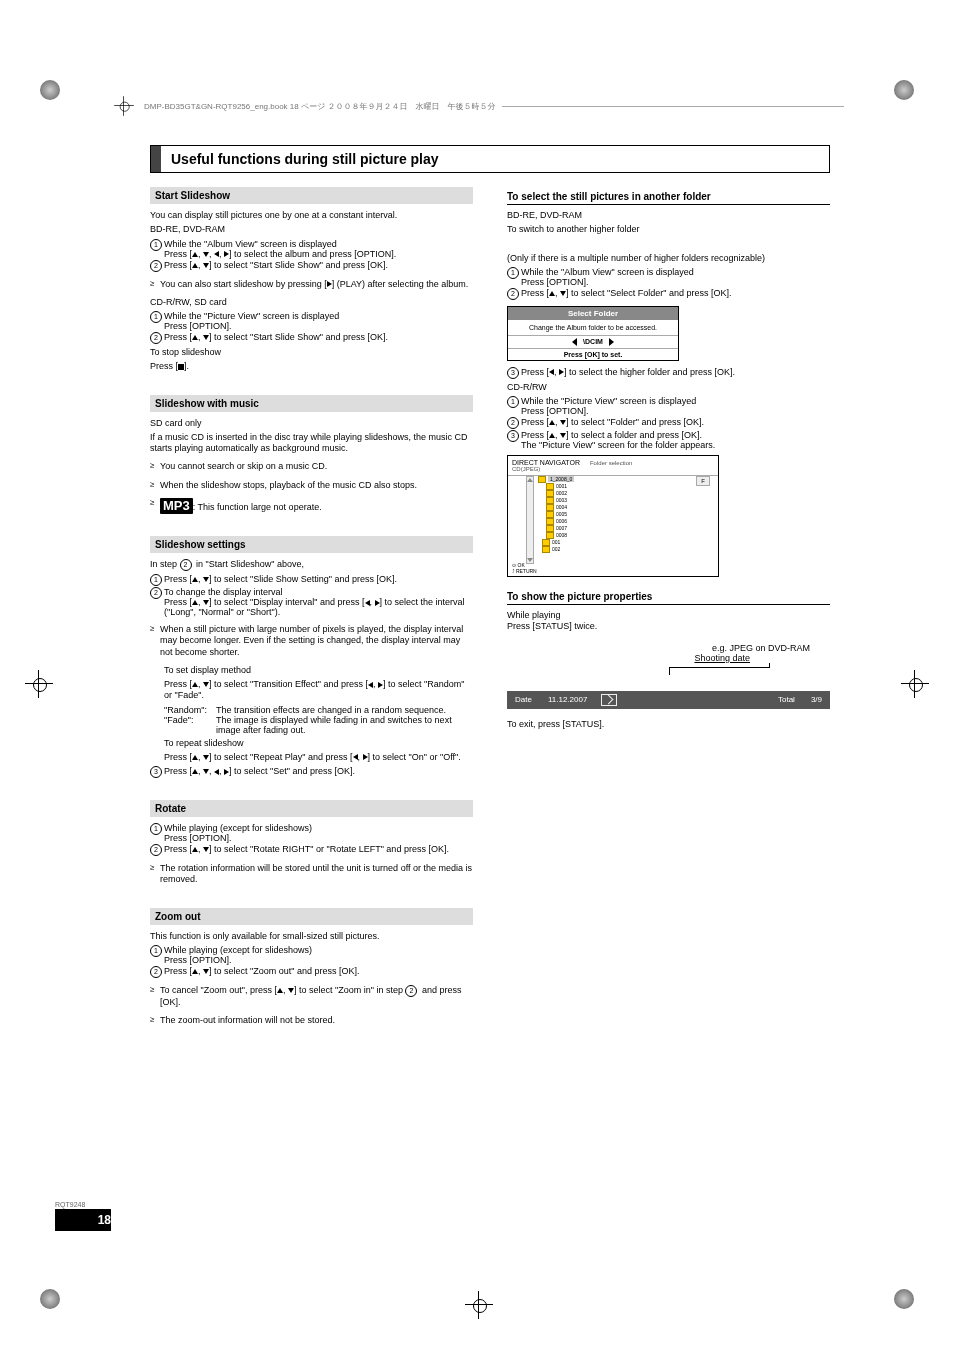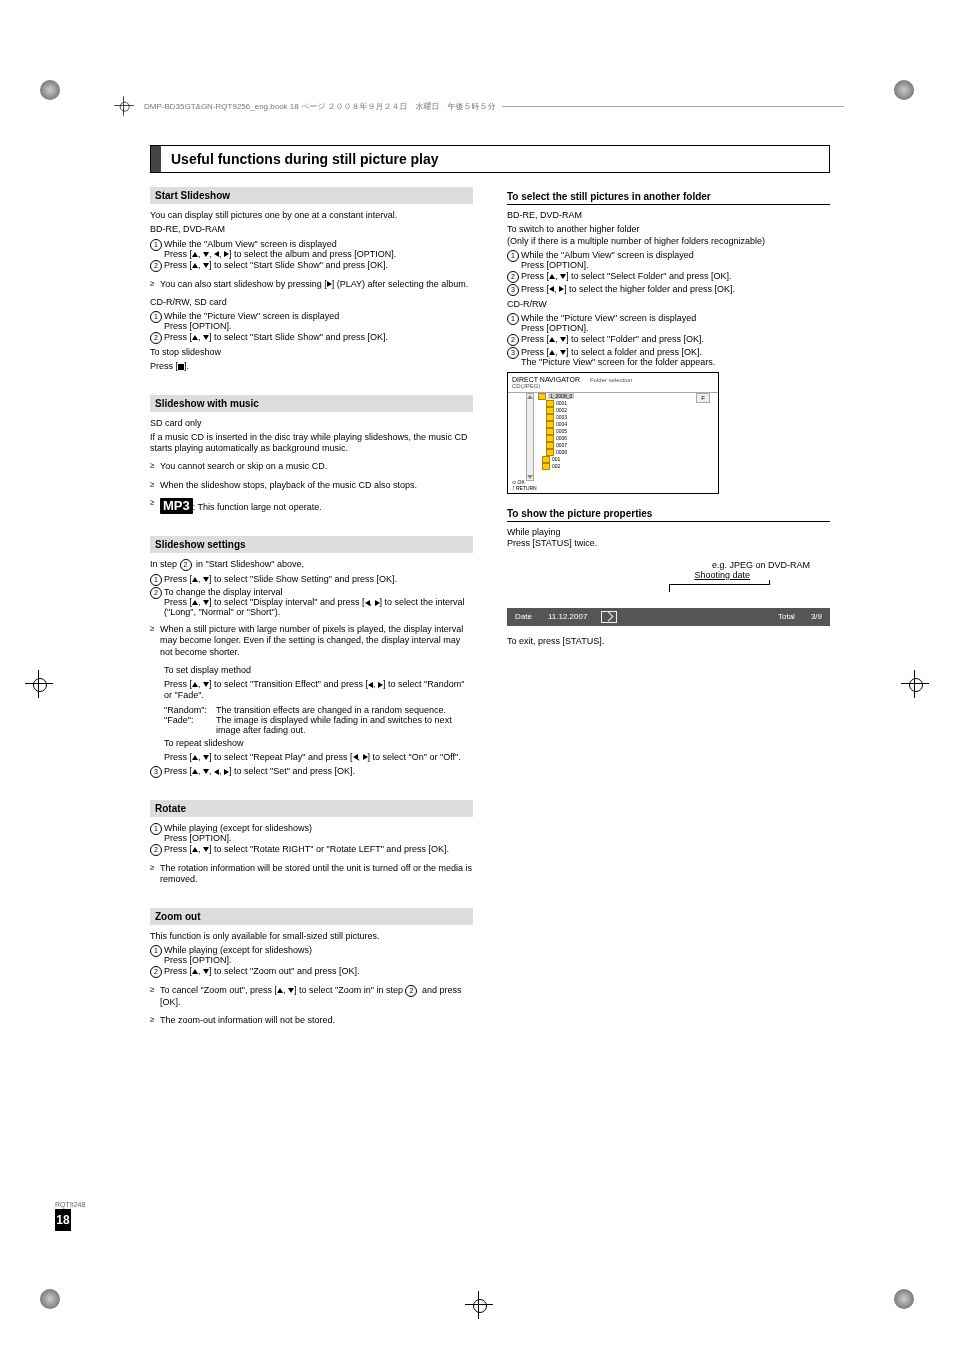--- a/index.html
+++ b/index.html
@@ -165,21 +165,21 @@
   .sb-leader .ln1 { position: absolute; right: 60px; top: 0; width: 1px; height: 4px; background: #000; }
   .sb-leader .ln2 { position: absolute; right: 60px; top: 4px; width: 100px; height: 1px; background: #000; }
   .sb-leader .ln3 { position: absolute; right: 160px; top: 4px; width: 1px; height: 8px; background: #000; }
 
   .footer {
     position: absolute; bottom: 120px; left: 55px;
   }
   .footer .rqt { font-size: 7px; color: #666; }
   .footer .pg {
     background: #000; color: #fff; font-weight: bold;
-    font-size: 12px; padding: 4px 0; width: 16px; text-align: center;
+    font-size: 12px; padding: 4px 0; width: 56px; text-align: right;
     margin-top: 1px;
   }
 
   .tri-u { display:inline-block;width:0;height:0;border-left:3px solid transparent;border-right:3px solid transparent;border-bottom:5px solid #000;vertical-align:middle;}
   .tri-d { display:inline-block;width:0;height:0;border-left:3px solid transparent;border-right:3px solid transparent;border-top:5px solid #000;vertical-align:middle;}
   .tri-l { display:inline-block;width:0;height:0;border-top:3px solid transparent;border-bottom:3px solid transparent;border-right:5px solid #000;vertical-align:middle;}
   .tri-r { display:inline-block;width:0;height:0;border-top:3px solid transparent;border-bottom:3px solid transparent;border-left:5px solid #000;vertical-align:middle;}
   .sq-stop { display:inline-block;width:6px;height:6px;background:#000;vertical-align:middle;}
 </style>
 </head>
@@ -305,30 +305,40 @@
       <ul class="bul">
         <li>To cancel "Zoom out", press [<span class="tri-u"></span>, <span class="tri-d"></span>] to select "Zoom in" in step <span class="circ">2</span> and press [OK].</li>
         <li>The zoom-out information will not be stored.</li>
       </ul>
     </div>
 
     <div class="col">
       <div class="sub-head">To select the still pictures in another folder</div>
       <p class="b">BD-RE, DVD-RAM</p>
       <p class="b" style="margin-bottom:0;">To switch to another higher folder</p>
-      <p style="margin-top:0;">(Only if there is a multiple number of higher folders recognizable)</p>
+      <p style="margin-top:17px;">(Only if there is a multiple number of higher folders recognizable)</p>
       <div class="step">
           <span class="n"><span class="circ">1</span></span>
           <span class="t">While the "Album View" screen is displayed<br>Press [OPTION].</span>
         </div>
       <div class="step">
           <span class="n"><span class="circ">2</span></span>
           <span class="t">Press [<span class="tri-u"></span>, <span class="tri-d"></span>] to select "Select Folder" and press [OK].</span>
         </div>
 
+      <div class="selectfolder">
+        <div class="sf-title">Select Folder</div>
+        <div class="sf-text">Change the Album folder to be accessed.</div>
+        <div class="sf-row">
+          <span class="sf-arrow l"></span>
+          <span class="sf-folder">\DCIM</span>
+          <span class="sf-arrow r"></span>
+        </div>
+        <div class="sf-ok">Press [OK] to set.</div>
+      </div>
 
       <div class="step">
           <span class="n"><span class="circ">3</span></span>
           <span class="t">Press [<span class="tri-l"></span>, <span class="tri-r"></span>] to select the higher folder and press [OK].</span>
         </div>
 
       <p class="b">CD-R/RW</p>
       <div class="step">
           <span class="n"><span class="circ">1</span></span>
           <span class="t">While the "Picture View" screen is displayed<br>Press [OPTION].</span>

